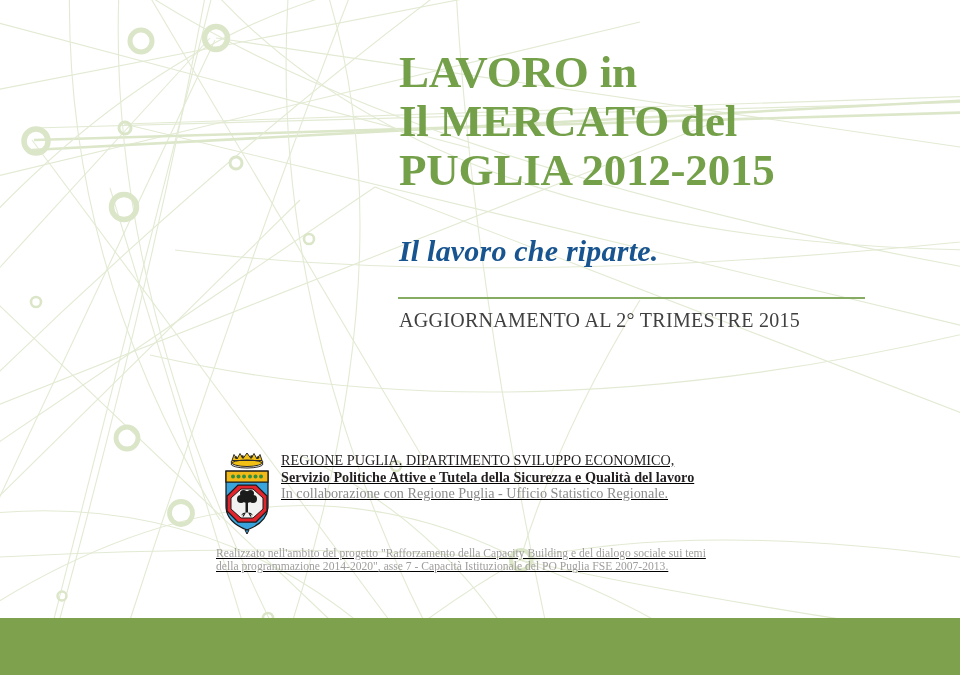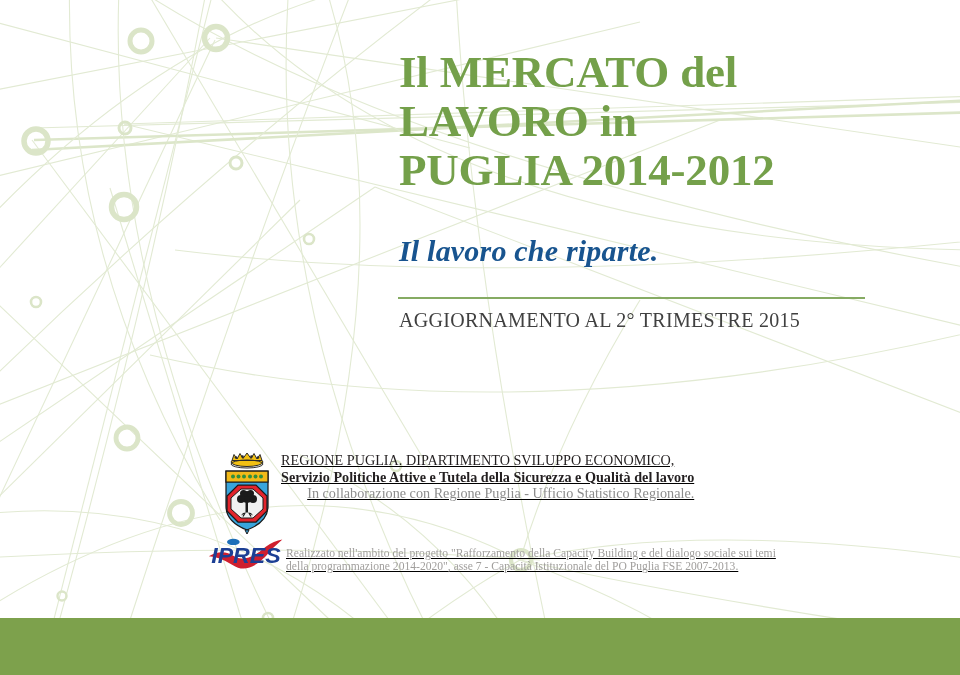--- a/index.html
+++ b/index.html
@@ -129,21 +129,20 @@
     font-size: 14.2px;
     line-height: 16.6px;
     font-weight: bold;
     white-space: nowrap;
   }
   .org-line-5 {
     color: #8c8c8c;
     font-size: 14.2px;
     line-height: 17px;
     white-space: nowrap;
-    text-align: right;
   }
 
   .project-line {
     color: #a09e9c;
     font-size: 11.6px;
     line-height: 13.4px;
     white-space: nowrap;
   }
   #ipres-text { padding-top: 9px; padding-left: 0; }
 </style>
@@ -217,23 +216,23 @@
       <circle cx="127" cy="438" r="11" stroke-width="4.8"></circle>
       <circle cx="181" cy="513" r="11.5" stroke-width="4.8"></circle>
       <circle cx="521" cy="560" r="10" stroke-width="4.2"></circle>
       <circle cx="396" cy="466" r="5" stroke-width="2.6"></circle>
       <circle cx="268" cy="618" r="5" stroke-width="2.6"></circle>
       <circle cx="62" cy="596" r="4.5" stroke-width="2.4"></circle>
     </g>
   </svg>
 
   <div id="title-block">
+    <div class="title-line">LAVORO in</div>
     <div class="title-line">Il MERCATO del</div>
-    <div class="title-line">LAVORO in</div>
-    <div class="title-line">PUGLIA 2014-2012</div>
+    <div class="title-line">PUGLIA 2012-2015</div>
   </div>
 
   <div id="subtitle">Il lavoro che riparte.</div>
 
   <div id="title-rule"></div>
 
   <div id="update-line">AGGIORNAMENTO AL 2° TRIMESTRE 2015</div>
 
   <div id="credits">
 
@@ -284,31 +283,20 @@
         </svg>
       </div>
       <div class="credit-text">
         <div class="org-line-1">REGIONE PUGLIA. DIPARTIMENTO SVILUPPO ECONOMICO,</div>
         <div class="org-line-4">Servizio Politiche Attive e Tutela della Sicurezza e Qualità del lavoro</div>
         <div class="org-line-5">In collaborazione con Regione Puglia - Ufficio Statistico Regionale.</div>
       </div>
     </div>
 
     <div class="credit-row" id="row-ipres">
-      <div class="logo-slot" id="ipres-logo-slot">
-
-        <svg width="80" height="34" viewBox="0 0 200 86" xmlns="http://www.w3.org/2000/svg">
-          <ellipse cx="68" cy="10" rx="16" ry="8" fill="#1c6fb8"></ellipse>
-          <path d="M6 46 Q 40 26 70 46 Q 100 66 150 22 Q 170 8 192 4
-                   Q 168 24 150 46 Q 104 94 66 68 Q 34 48 6 46 Z" fill="#cf1f2e"></path>
-          <g fill="#1c3f94" font-family="'Liberation Sans', sans-serif" font-size="54" font-weight="bold" font-style="italic">
-            <text x="12" y="62" textLength="176" lengthAdjust="spacingAndGlyphs">IPRES</text>
-          </g>
-        </svg>
-      </div>
       <div class="credit-text" id="ipres-text">
         <div class="project-line">Realizzato nell'ambito del progetto "Rafforzamento della Capacity Building e del dialogo sociale sui temi</div>
         <div class="project-line">della programmazione 2014-2020", asse 7 - Capacità Istituzionale del PO Puglia FSE 2007-2013.</div>
       </div>
     </div>
   </div>
 
   <div id="bottom-band"></div>
 
 </div>

